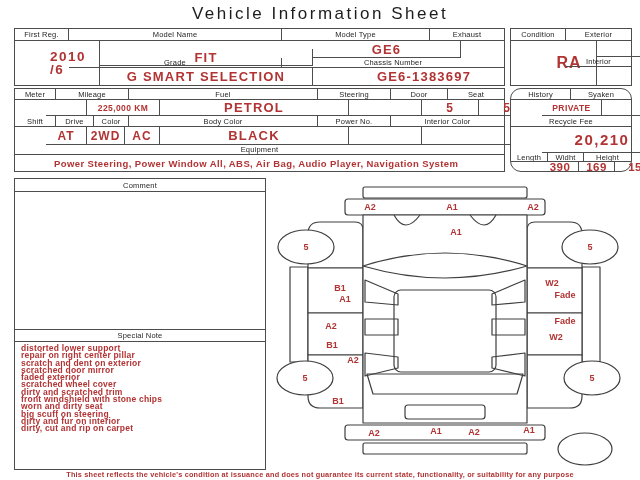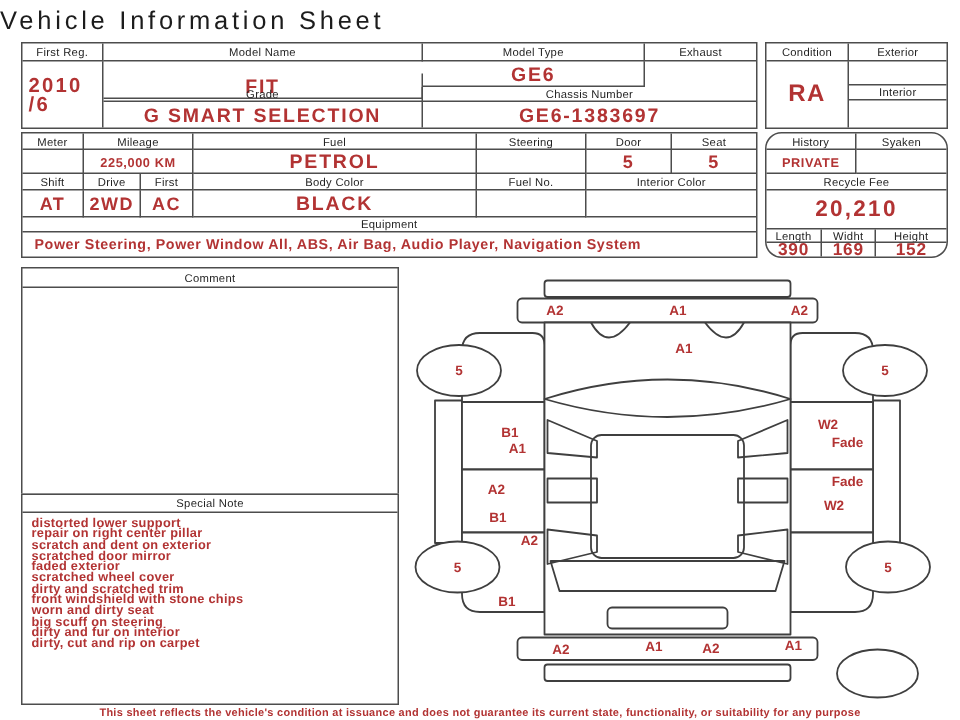--- a/index.html
+++ b/index.html
@@ -1,28 +1,28 @@
 <!DOCTYPE html>
 <html style="--accent: #b23333; --bd: #4d4d4d;"><head>
 <meta charset="utf-8">
 <style>
   :root{ --bd:#4d4d4d; --accent:#b23333; --ink:#1f1f1f; }
   html,body{margin:0;padding:0;overflow:hidden;}
   body{width:640px;height:480px;position:relative;background:#fff;
        font-family:"Liberation Sans",sans-serif;}
-  .title{position:absolute;top:4px;left:0;width:640px;
+  .title{position:absolute;top:4px;left:0;width:640px;text-align:center;
          font-size:17px;letter-spacing:2.5px;color:#1c1c1c;}
   .blk{position:absolute;border:1px solid var(--bd);box-sizing:border-box;background:#fff;}
   .cell{position:absolute;box-sizing:border-box;overflow:hidden;}
   .br{border-right:1px solid var(--bd);}
   .bb{border-bottom:1px solid var(--bd);}
   .hd{display:flex;align-items:center;justify-content:center;
       font-size:7.5px;color:var(--ink);letter-spacing:.2px;white-space:nowrap;}
   .v{display:flex;align-items:center;justify-content:center;color:var(--accent);
-     font-size:13px;font-weight:bold;letter-spacing:1.2px;white-space:nowrap;}
+     font-size:13px;font-weight:bold;letter-spacing:1.2px;white-space:nowrap;margin-left:31px;}
   .v-sm{font-size:8.5px;letter-spacing:.4px;}
   .v-md{font-size:12px;letter-spacing:1px;}
   .v-lg{font-size:15px;letter-spacing:1.5px;}
   .v-xl{font-size:16px;letter-spacing:1px;}
   .v-num{font-size:11.5px;letter-spacing:.5px;}
   .v-left{justify-content:flex-start;padding-left:8px;}
   .firstreg{flex-direction:column;align-items:flex-start;padding-left:4px;
             font-size:13.5px;line-height:13px;letter-spacing:1.5px;}
   .notes{position:absolute;left:0;top:12px;width:250px;height:127px;
          padding:3px 0 0 6px;box-sizing:border-box;}
@@ -72,23 +72,23 @@
   <div class="cell hd br bb" style="left:376px;top:0;width:57px;height:11px;">Door</div>
   <div class="cell hd bb" style="left:433px;top:0;width:56px;height:11px;">Seat</div>
   <div class="cell v v-sm br bb" style="left:0;top:11px;width:41px;height:16px;"></div>
   <div class="cell v v-sm br bb" style="left:41px;top:11px;width:73px;height:16px;">225,000 KM</div>
   <div class="cell v br bb" style="left:114px;top:11px;width:189px;height:16px;">PETROL</div>
   <div class="cell v v-sm br bb" style="left:303px;top:11px;width:73px;height:16px;"></div>
   <div class="cell v v-md br bb" style="left:376px;top:11px;width:57px;height:16px;">5</div>
   <div class="cell v v-md bb" style="left:433px;top:11px;width:56px;height:16px;">5</div>
   <div class="cell hd br bb" style="left:0;top:27px;width:41px;height:11px;">Shift</div>
   <div class="cell hd br bb" style="left:41px;top:27px;width:38px;height:11px;">Drive</div>
-  <div class="cell hd br bb" style="left:79px;top:27px;width:35px;height:11px;">First</div>
+  <div class="cell hd br bb" style="left:79px;top:27px;width:35px;height:11px;">Color</div>
   <div class="cell hd br bb" style="left:114px;top:27px;width:189px;height:11px;">Body Color</div>
-  <div class="cell hd br bb" style="left:303px;top:27px;width:73px;height:11px;">Fuel No.</div>
+  <div class="cell hd br bb" style="left:303px;top:27px;width:73px;height:11px;">Power No.</div>
   <div class="cell hd bb" style="left:376px;top:27px;width:113px;height:11px;">Interior Color</div>
   <div class="cell v v-md br bb" style="left:0;top:38px;width:41px;height:18px;">AT</div>
   <div class="cell v v-md br bb" style="left:41px;top:38px;width:38px;height:18px;">2WD</div>
   <div class="cell v v-md br bb" style="left:79px;top:38px;width:35px;height:18px;">AC</div>
   <div class="cell v br bb" style="left:114px;top:38px;width:189px;height:18px;">BLACK</div>
   <div class="cell v v-sm br bb" style="left:303px;top:38px;width:73px;height:18px;"></div>
   <div class="cell v v-sm bb" style="left:376px;top:38px;width:113px;height:18px;"></div>
   <div class="cell hd bb" style="left:0;top:56px;width:489px;height:10px;">Equipment</div>
   <div class="cell v v-sm v-left" style="left:0;top:66px;width:489px;height:16px;font-size:9.5px;">Power Steering, Power Window All, ABS, Air Bag, Audio Player, Navigation System</div>
 </div>

